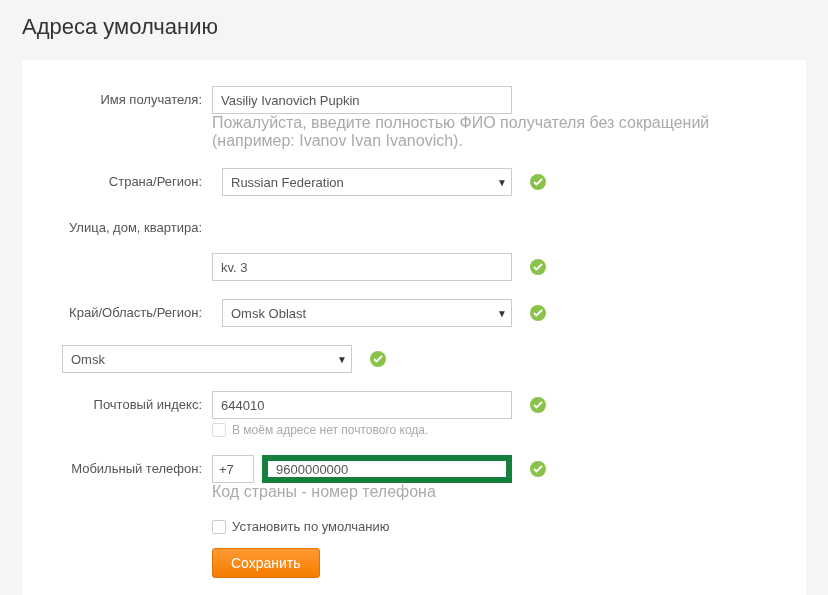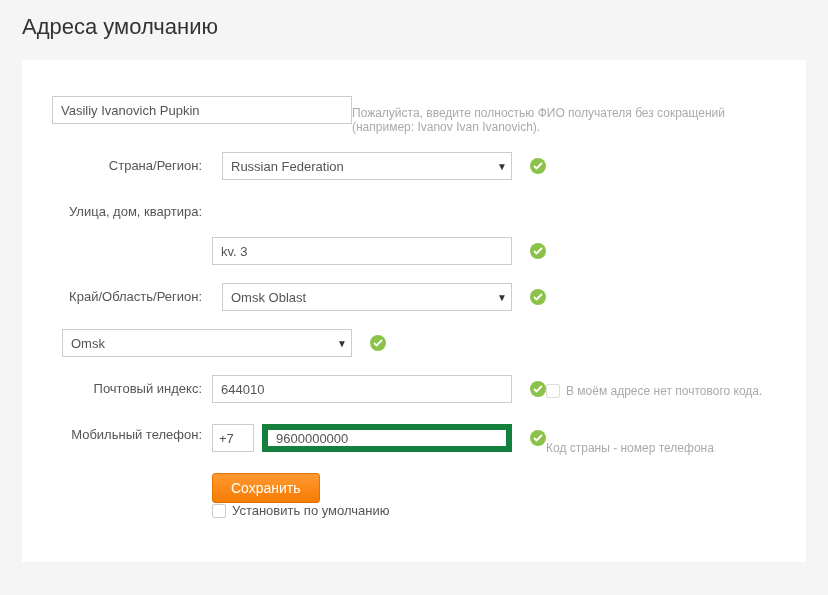--- a/index.html
+++ b/index.html
@@ -38,20 +38,21 @@
     .form-label {
       width: 160px;
       text-align: right;
       padding-right: 10px;
       padding-top: 6px;
       color: #555;
       flex-shrink: 0;
     }
     .form-field {
       display: flex;
+      flex-direction: column;
     }
     .field-line {
       display: flex;
       align-items: center;
     }
     .text-input {
       width: 300px;
       height: 28px;
       border: 1px solid #ccc;
       padding: 0 8px;
@@ -87,22 +88,22 @@
       height: 28px;
       display: flex;
       align-items: center;
       justify-content: center;
       pointer-events: none;
       color: #333;
       font-size: 10px;
     }
     .hint {
       color: #aaa;
-      font-size: 12px;
-      margin-top: 20px;
+      font-size: 16px;
+      margin-top: 0;
     }
     .valid-icon {
       width: 16px;
       height: 16px;
       border-radius: 50%;
       background: #8bc34a;
       display: flex;
       align-items: center;
       justify-content: center;
       margin-left: 18px;
@@ -179,20 +180,21 @@
   </style>
 </head>
 <body>
 
 <div class="page">
   <h1 class="page-title">Адреса умолчанию</h1>
 
   <div class="form-container">
 
     <div class="form-row">
+      <div class="form-label">Имя получателя:</div>
       <div class="form-field">
         <div class="field-line">
           <input type="text" class="text-input" value="Vasiliy Ivanovich Pupkin" style="">
         </div>
         <div class="hint">Пожалуйста, введите полностью ФИО получателя без сокращений (например: Ivanov Ivan Ivanovich).</div>
       </div>
     </div>
 
     <div class="form-row">
       <div class="form-label">Страна/Регион:</div>
@@ -297,33 +299,33 @@
           <span class="valid-icon">
               <svg viewBox="0 0 10 8">
                 <path d="M1 4 L3.5 6.5 L9 1" stroke="#fff" stroke-width="1.8" fill="none"></path>
               </svg>
             </span>
         </div>
         <div class="hint">Код страны - номер телефона</div>
       </div>
     </div>
 
-    <div class="form-row" style="margin-bottom:0;">
-      <div class="form-label"></div>
-      <div class="form-field">
-        <div class="field-line">
-          <button class="save-btn">Сохранить</button>
-        </div>
-      </div>
-    </div>
-
     <div class="form-row spacer-row">
       <div class="form-label"></div>
       <div class="form-field">
         <div class="checkbox-row">
           <span class="checkbox"></span>
           <span class="checkbox-label">Установить по умолчанию</span>
         </div>
       </div>
     </div>
 
+    <div class="form-row" style="margin-bottom:0;">
+      <div class="form-label"></div>
+      <div class="form-field">
+        <div class="field-line">
+          <button class="save-btn">Сохранить</button>
+        </div>
+      </div>
+    </div>
+
   </div>
 </div>
 
 </body></html>

